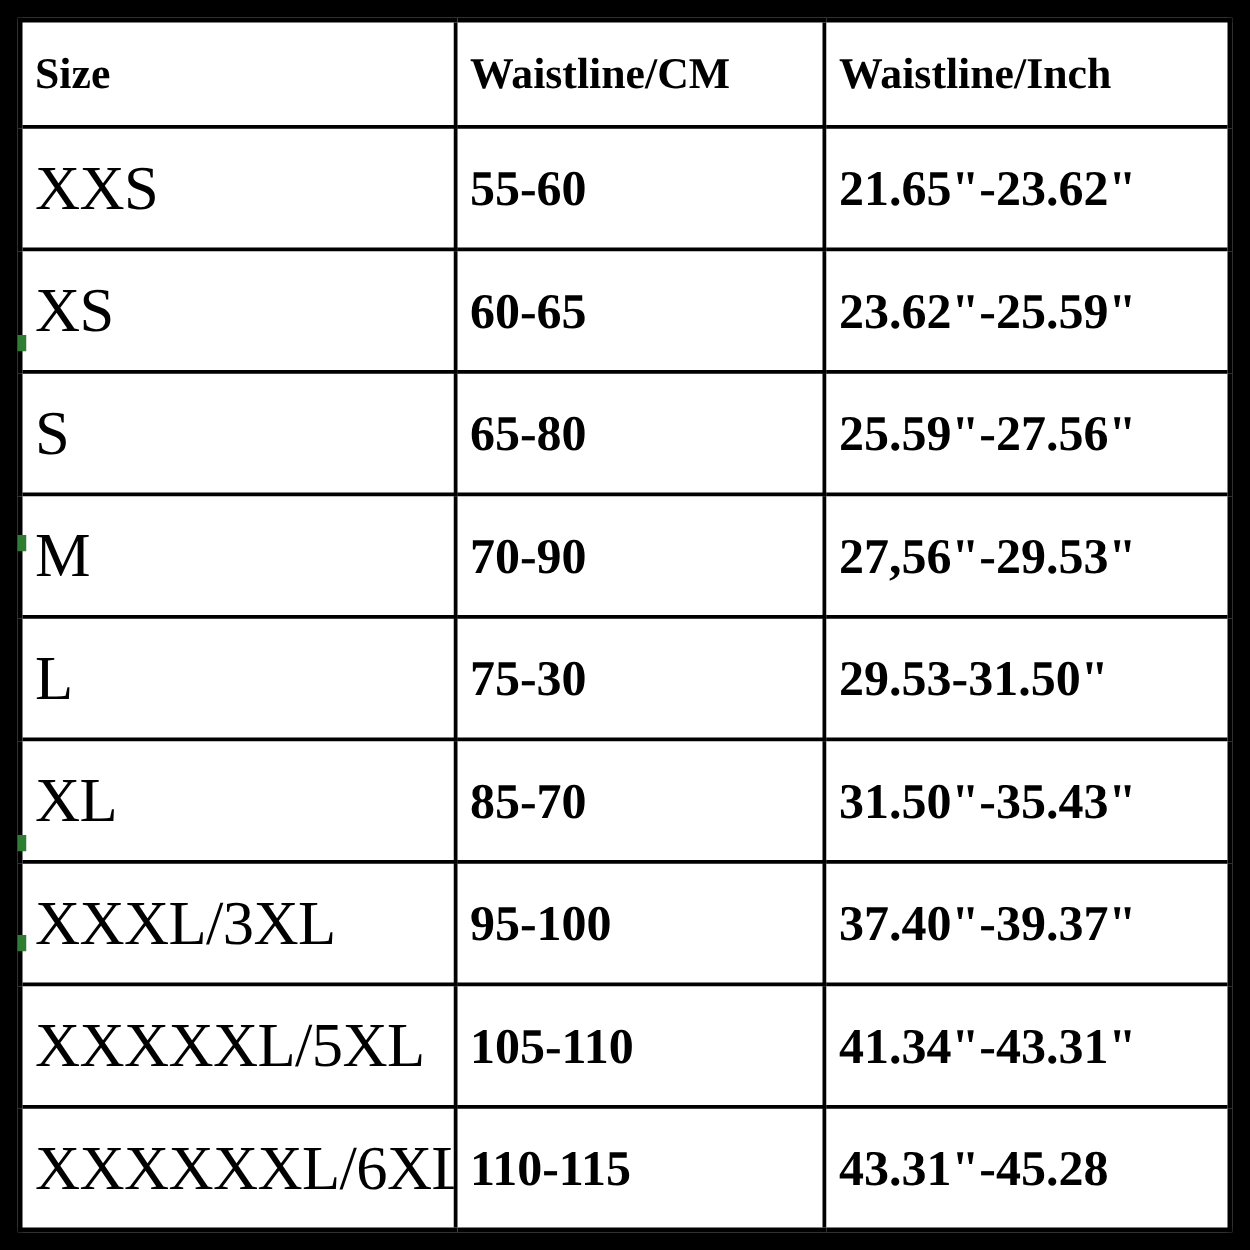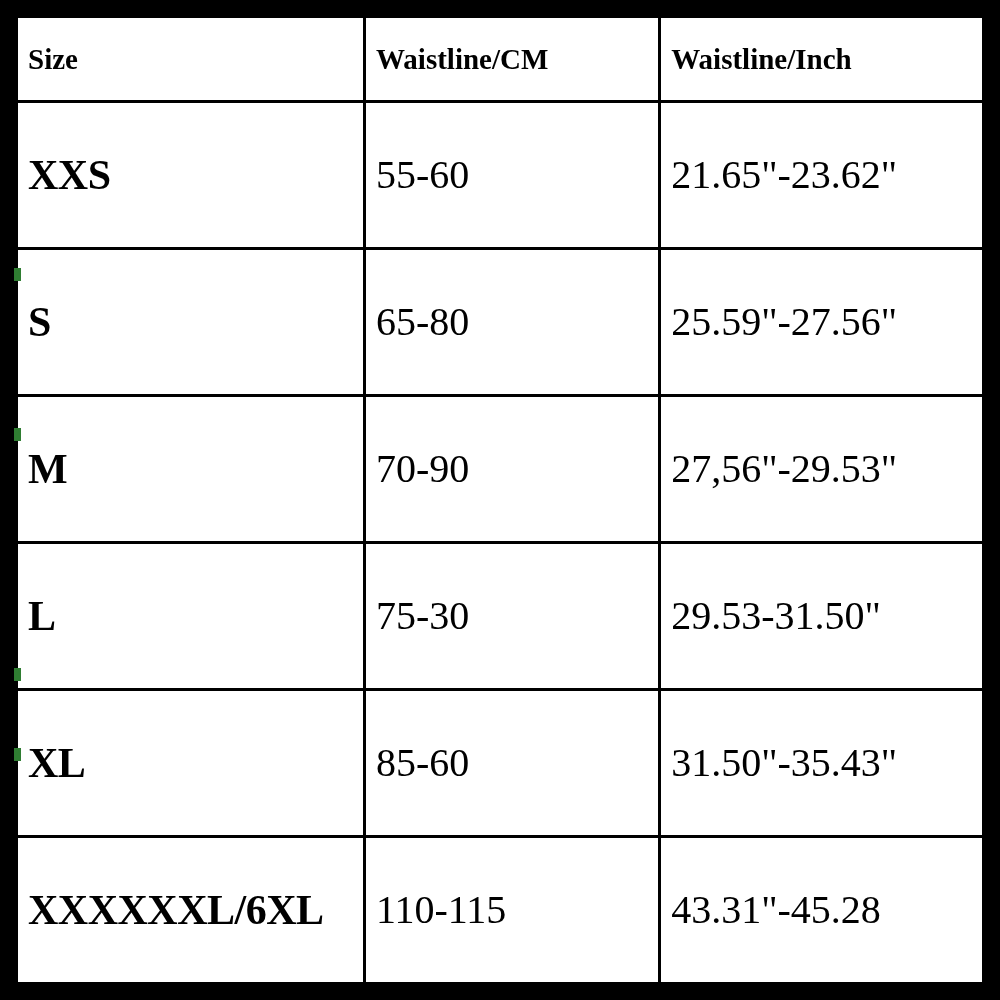--- a/index.html
+++ b/index.html
@@ -47,34 +47,34 @@
     padding: 2px 0 2px 10px;
     text-align: left;
     vertical-align: middle;
     color: #000000;
     font-family: "Liberation Serif", serif;
     white-space: nowrap;
     overflow: hidden;
   }
   table.size-chart thead th {
     font-weight: bold;
-    font-size: 29px;
+    font-size: 35px;
     height: 78px;
   }
   table.size-chart tbody td {
     height: 80px;
     font-size: 40px;
   }
   table.size-chart tbody td.size-cell {
-    font-weight: bold;
-    font-size: 42px;
+    font-weight: normal;
+    font-size: 50px;
     letter-spacing: -0.5px;
   }
   table.size-chart tbody td.num-cell {
-    font-weight: normal;
+    font-weight: bold;
     font-size: 40px;
   }
   
   table.size-chart tr > *:first-child { border-left-width: 4px; }
   table.size-chart tr > *:last-child { border-right-width: 4px; }
   table.size-chart thead tr th { border-top-width: 4px; }
   table.size-chart tbody tr:last-child td { border-bottom-width: 4px; }
 
   
   .edge-mark {
@@ -103,38 +103,53 @@
           <th>Waistline/Inch</th>
         </tr>
       </thead>
       <tbody>
         <tr>
           <td class="size-cell">XXS</td>
           <td class="num-cell">55-60</td>
           <td class="num-cell">21.65"-23.62"</td>
         </tr>
         <tr>
+          <td class="size-cell">XS</td>
+          <td class="num-cell">60-65</td>
+          <td class="num-cell">23.62"-25.59"</td>
+        </tr>
+        <tr>
           <td class="size-cell">S</td>
           <td class="num-cell">65-80</td>
           <td class="num-cell">25.59"-27.56"</td>
         </tr>
         <tr>
           <td class="size-cell">M</td>
           <td class="num-cell">70-90</td>
           <td class="num-cell">27,56"-29.53"</td>
         </tr>
         <tr>
           <td class="size-cell">L</td>
           <td class="num-cell">75-30</td>
           <td class="num-cell">29.53-31.50"</td>
         </tr>
         <tr>
           <td class="size-cell">XL</td>
-          <td class="num-cell">85-60</td>
+          <td class="num-cell">85-70</td>
           <td class="num-cell">31.50"-35.43"</td>
+        </tr>
+        <tr>
+          <td class="size-cell">XXXL/3XL</td>
+          <td class="num-cell">95-100</td>
+          <td class="num-cell">37.40"-39.37"</td>
+        </tr>
+        <tr>
+          <td class="size-cell">XXXXXL/5XL</td>
+          <td class="num-cell">105-110</td>
+          <td class="num-cell">41.34"-43.31"</td>
         </tr>
         <tr>
           <td class="size-cell">XXXXXXL/6XL</td>
           <td class="num-cell">110-115</td>
           <td class="num-cell">43.31"-45.28</td>
         </tr>
       </tbody>
     </table>
   </div>
 

